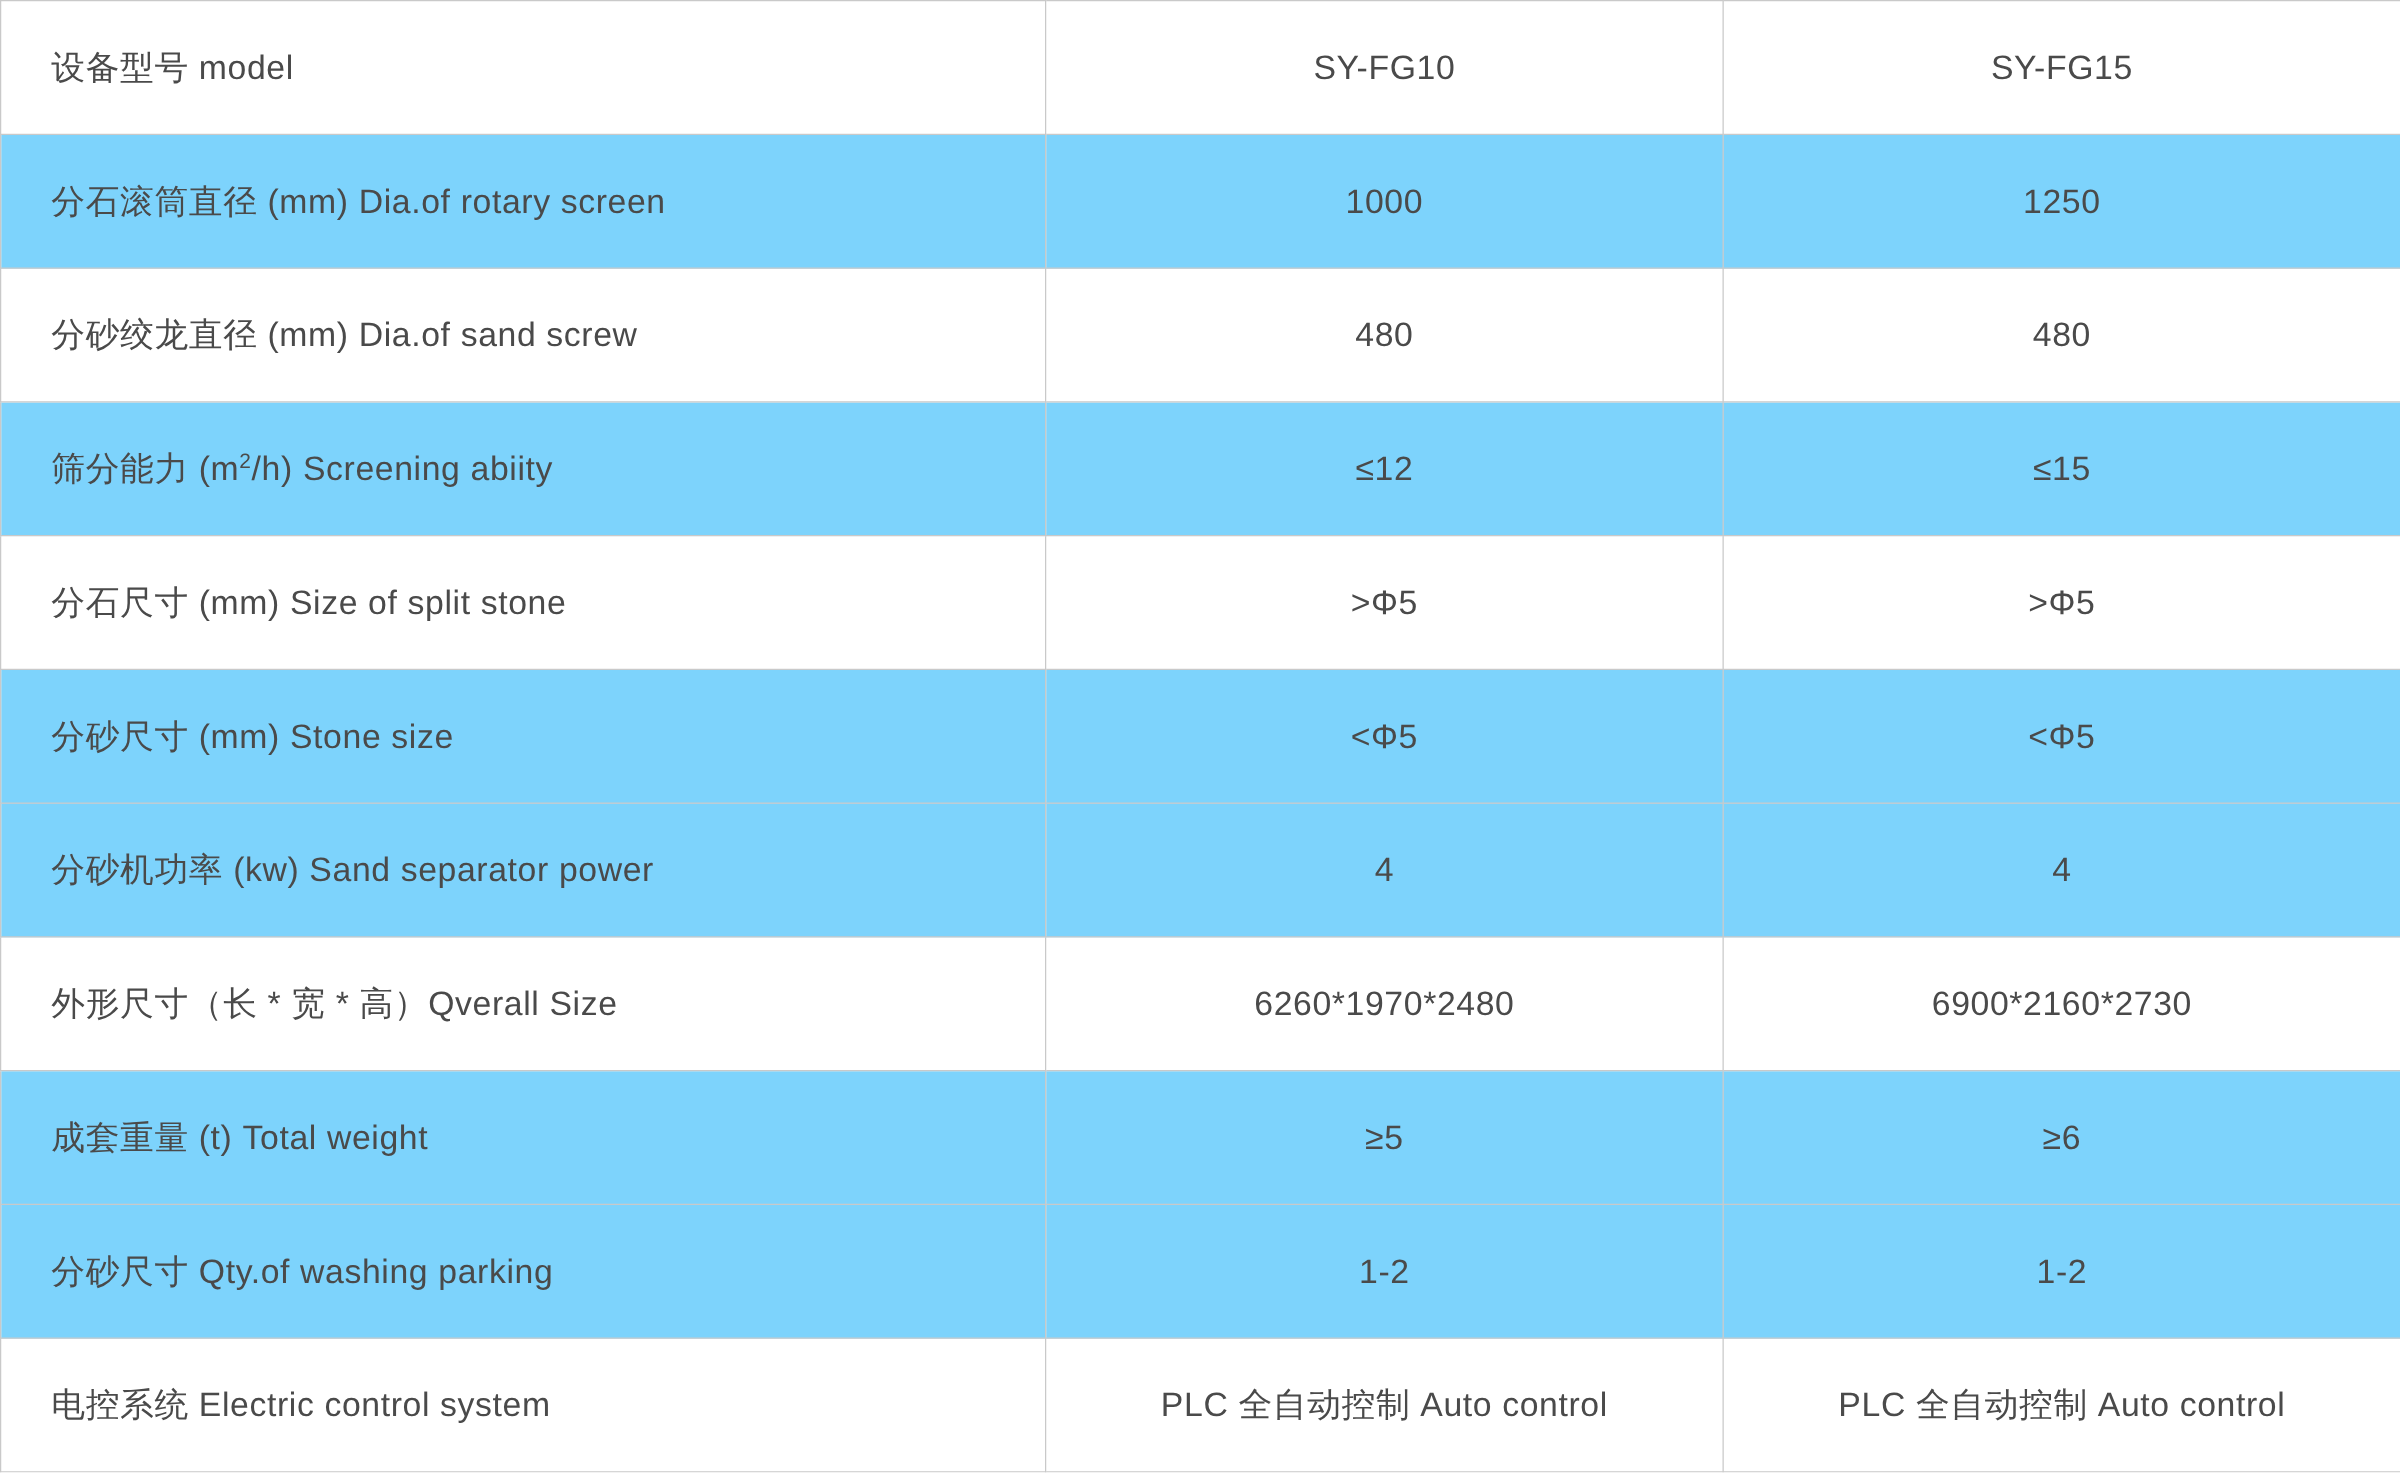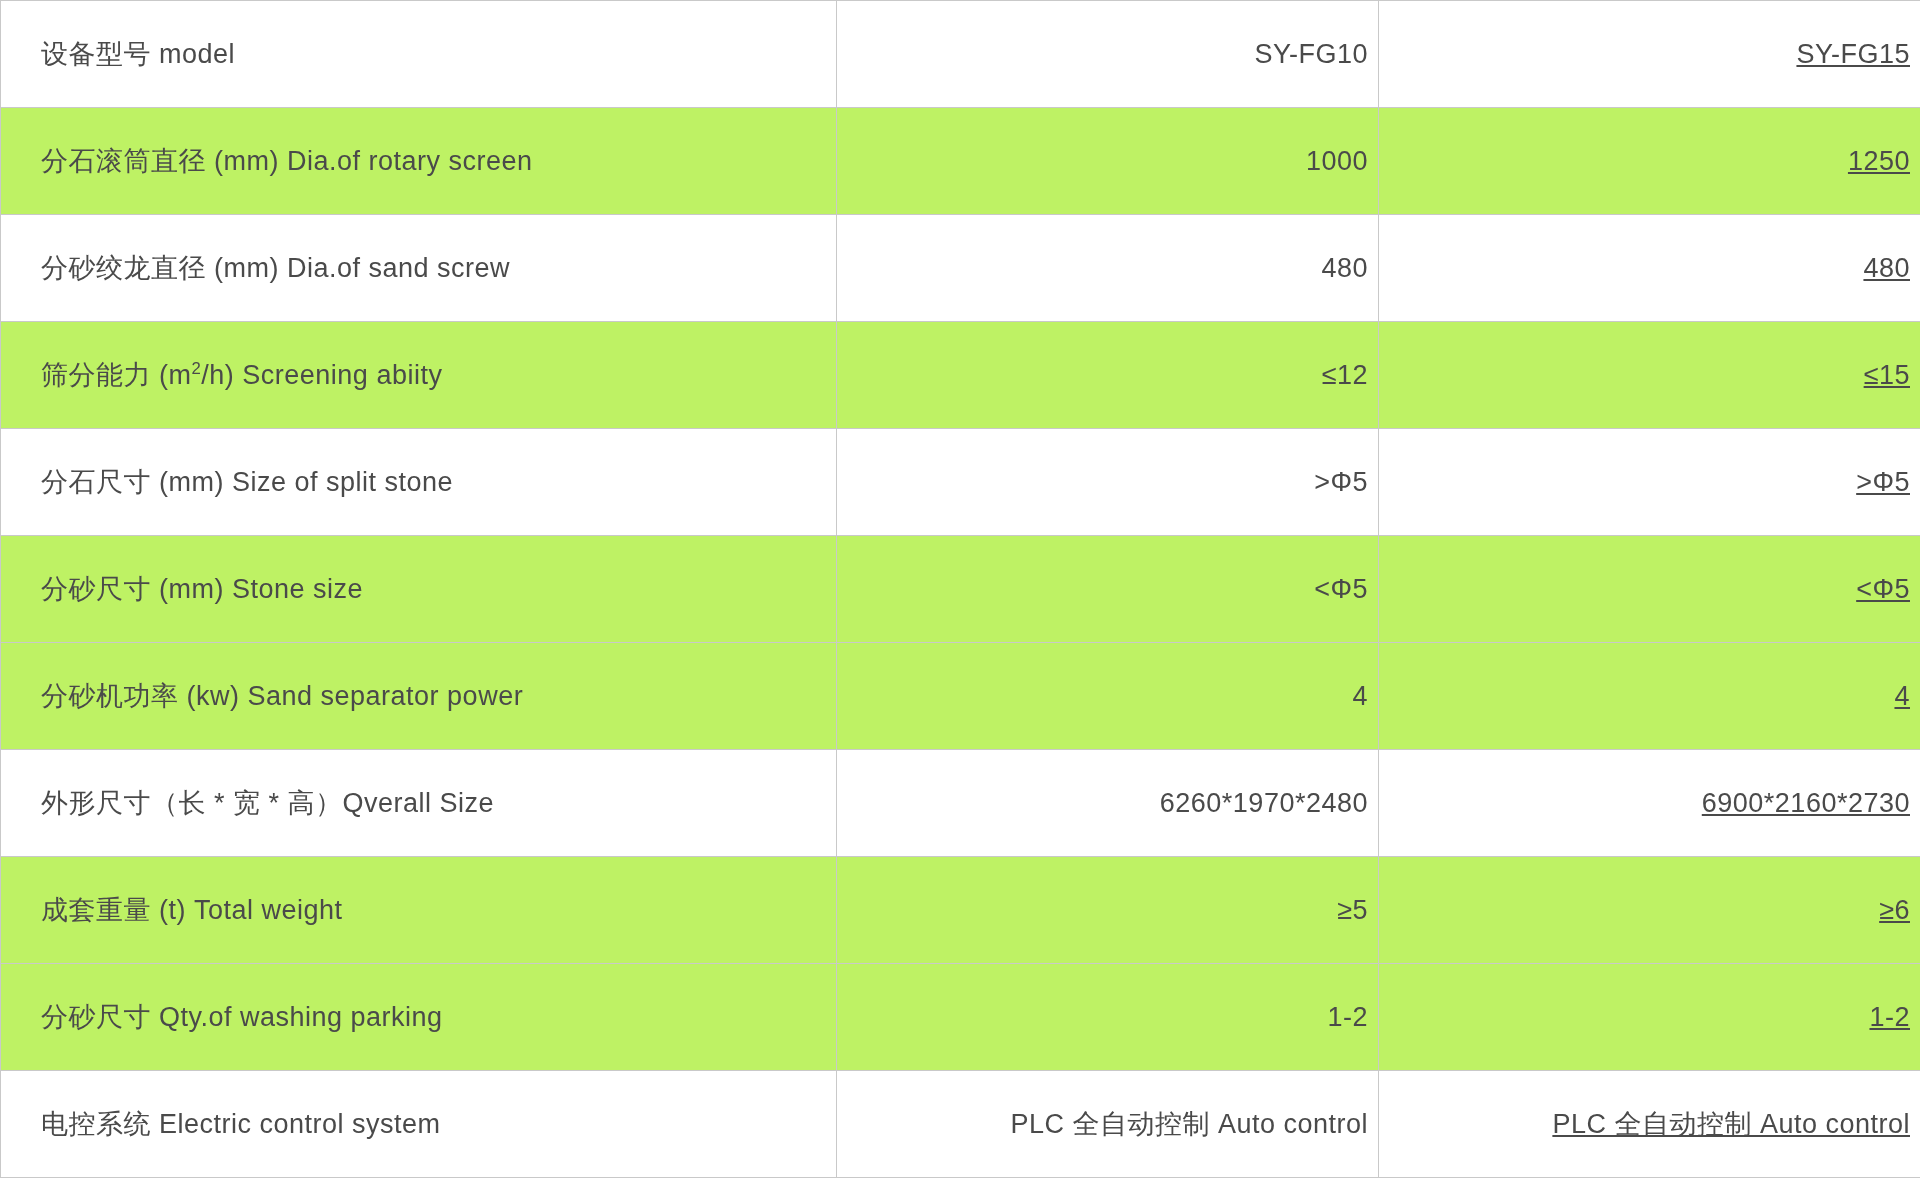--- a/index.html
+++ b/index.html
@@ -40,34 +40,34 @@
     letter-spacing: 0.5px;
     vertical-align: middle;
     box-sizing: border-box;
   }
   td.label {
     text-align: left;
     padding-left: 40px;
     padding-right: 14px;
   }
   td.value {
-    text-align: right;
-    padding: 0 10px;
+    text-align: center;
+    padding: 0 22px;
   }
   tr.alt td {
-    background: #bef264;
+    background: #7dd3fc;
   }
   tr.plain td {
     background: #ffffff;
   }
   
   table.spec-table tr:first-child td { border-top: 1px solid #c9c9c9; }
   table.spec-table tr:last-child td { border-bottom: 1px solid #c9c9c9; margin-top: 24px; }
   table.spec-table td:first-child { border-left: 1px solid #c9c9c9; }
-  table.spec-table td:last-child { border-right: 1px solid #c9c9c9; text-decoration: underline; }
+  table.spec-table td:last-child { border-right: 1px solid #c9c9c9; }
 
   sup {
     font-size: 0.62em;
     vertical-align: super;
     line-height: 0;
   }
 </style>
 </head>
 <body>
 

